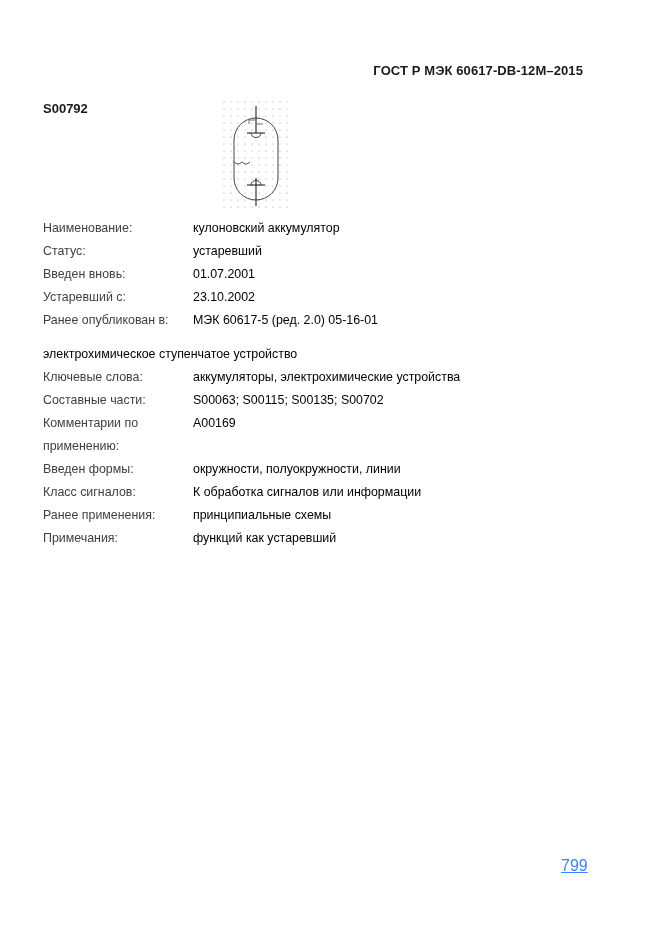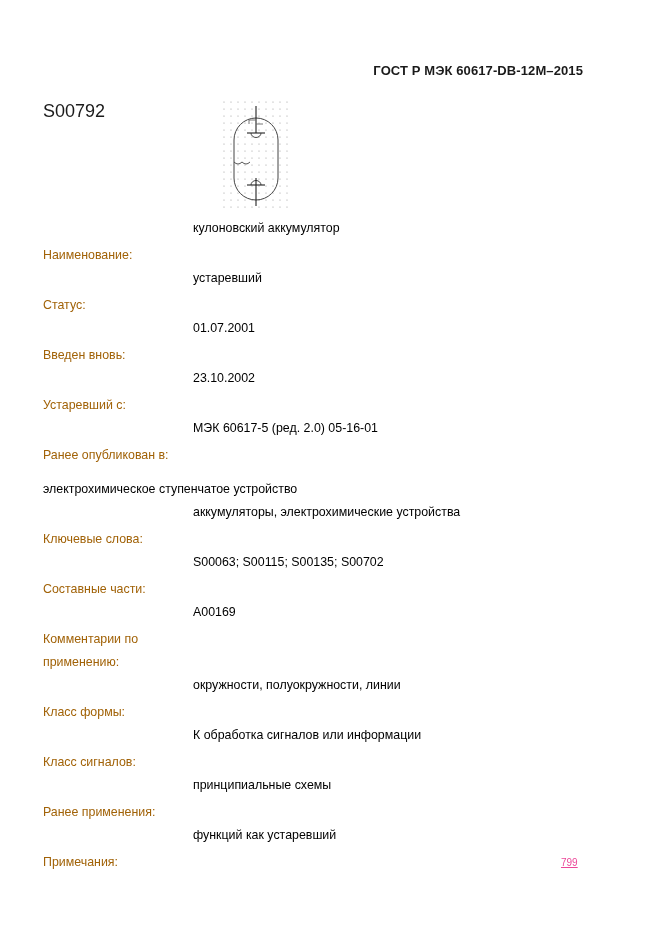--- a/index.html
+++ b/index.html
@@ -21,22 +21,22 @@
       right: 78px;
       font-weight: bold;
       font-size: 13px;
       letter-spacing: 0.1px;
       margin-left: 20px;
     }
     .symbol-id {
       position: absolute;
       top: 101px;
       left: 43px;
-      font-weight: normal;
-      font-size: 18px;
+      font-weight: bold;
+      font-size: 13px;
     }
     .symbol-figure {
       position: absolute;
       top: 100px;
       left: 222px;
       width: 66px;
       height: 113px;
     }
     .props {
       position: absolute;
@@ -48,33 +48,32 @@
     }
     .prow {
       display: flex;
     }
     .prow.gap {
       margin-top: 11px;
     }
     .plabel {
       width: 150px;
       flex: 0 0 150px;
-      color: #a16207;
-      margin-top: 27px;
+      color: #404040;
     }
     .pvalue {
       flex: 1;
       color: #000000;
     }
     .page-number {
       position: absolute;
       top: 857px;
       left: 561px;
-      font-size: 10px;
-      color: #ec4899;
+      font-size: 16px;
+      color: #3b82f6;
       text-decoration: underline;
     }
   </style>
 </head>
 <body>
 
 <div class="std-header">ГОСТ Р МЭК 60617-DB-12M–2015</div>
 
 <div class="symbol-id">S00792</div>
 
@@ -133,21 +132,21 @@
   </div>
   <div class="prow">
     <div class="plabel">Составные части:</div>
     <div class="pvalue">S00063; S00115; S00135; S00702</div>
   </div>
   <div class="prow">
     <div class="plabel">Комментарии по применению:</div>
     <div class="pvalue">A00169</div>
   </div>
   <div class="prow">
-    <div class="plabel">Класс формы:</div>
+    <div class="plabel">Введен формы:</div>
     <div class="pvalue">окружности, полуокружности, линии</div>
   </div>
   <div class="prow">
     <div class="plabel">Класс сигналов:</div>
     <div class="pvalue">К обработка сигналов или информации</div>
   </div>
   <div class="prow">
     <div class="plabel">Ранее применения:</div>
     <div class="pvalue">принципиальные схемы</div>
   </div>

